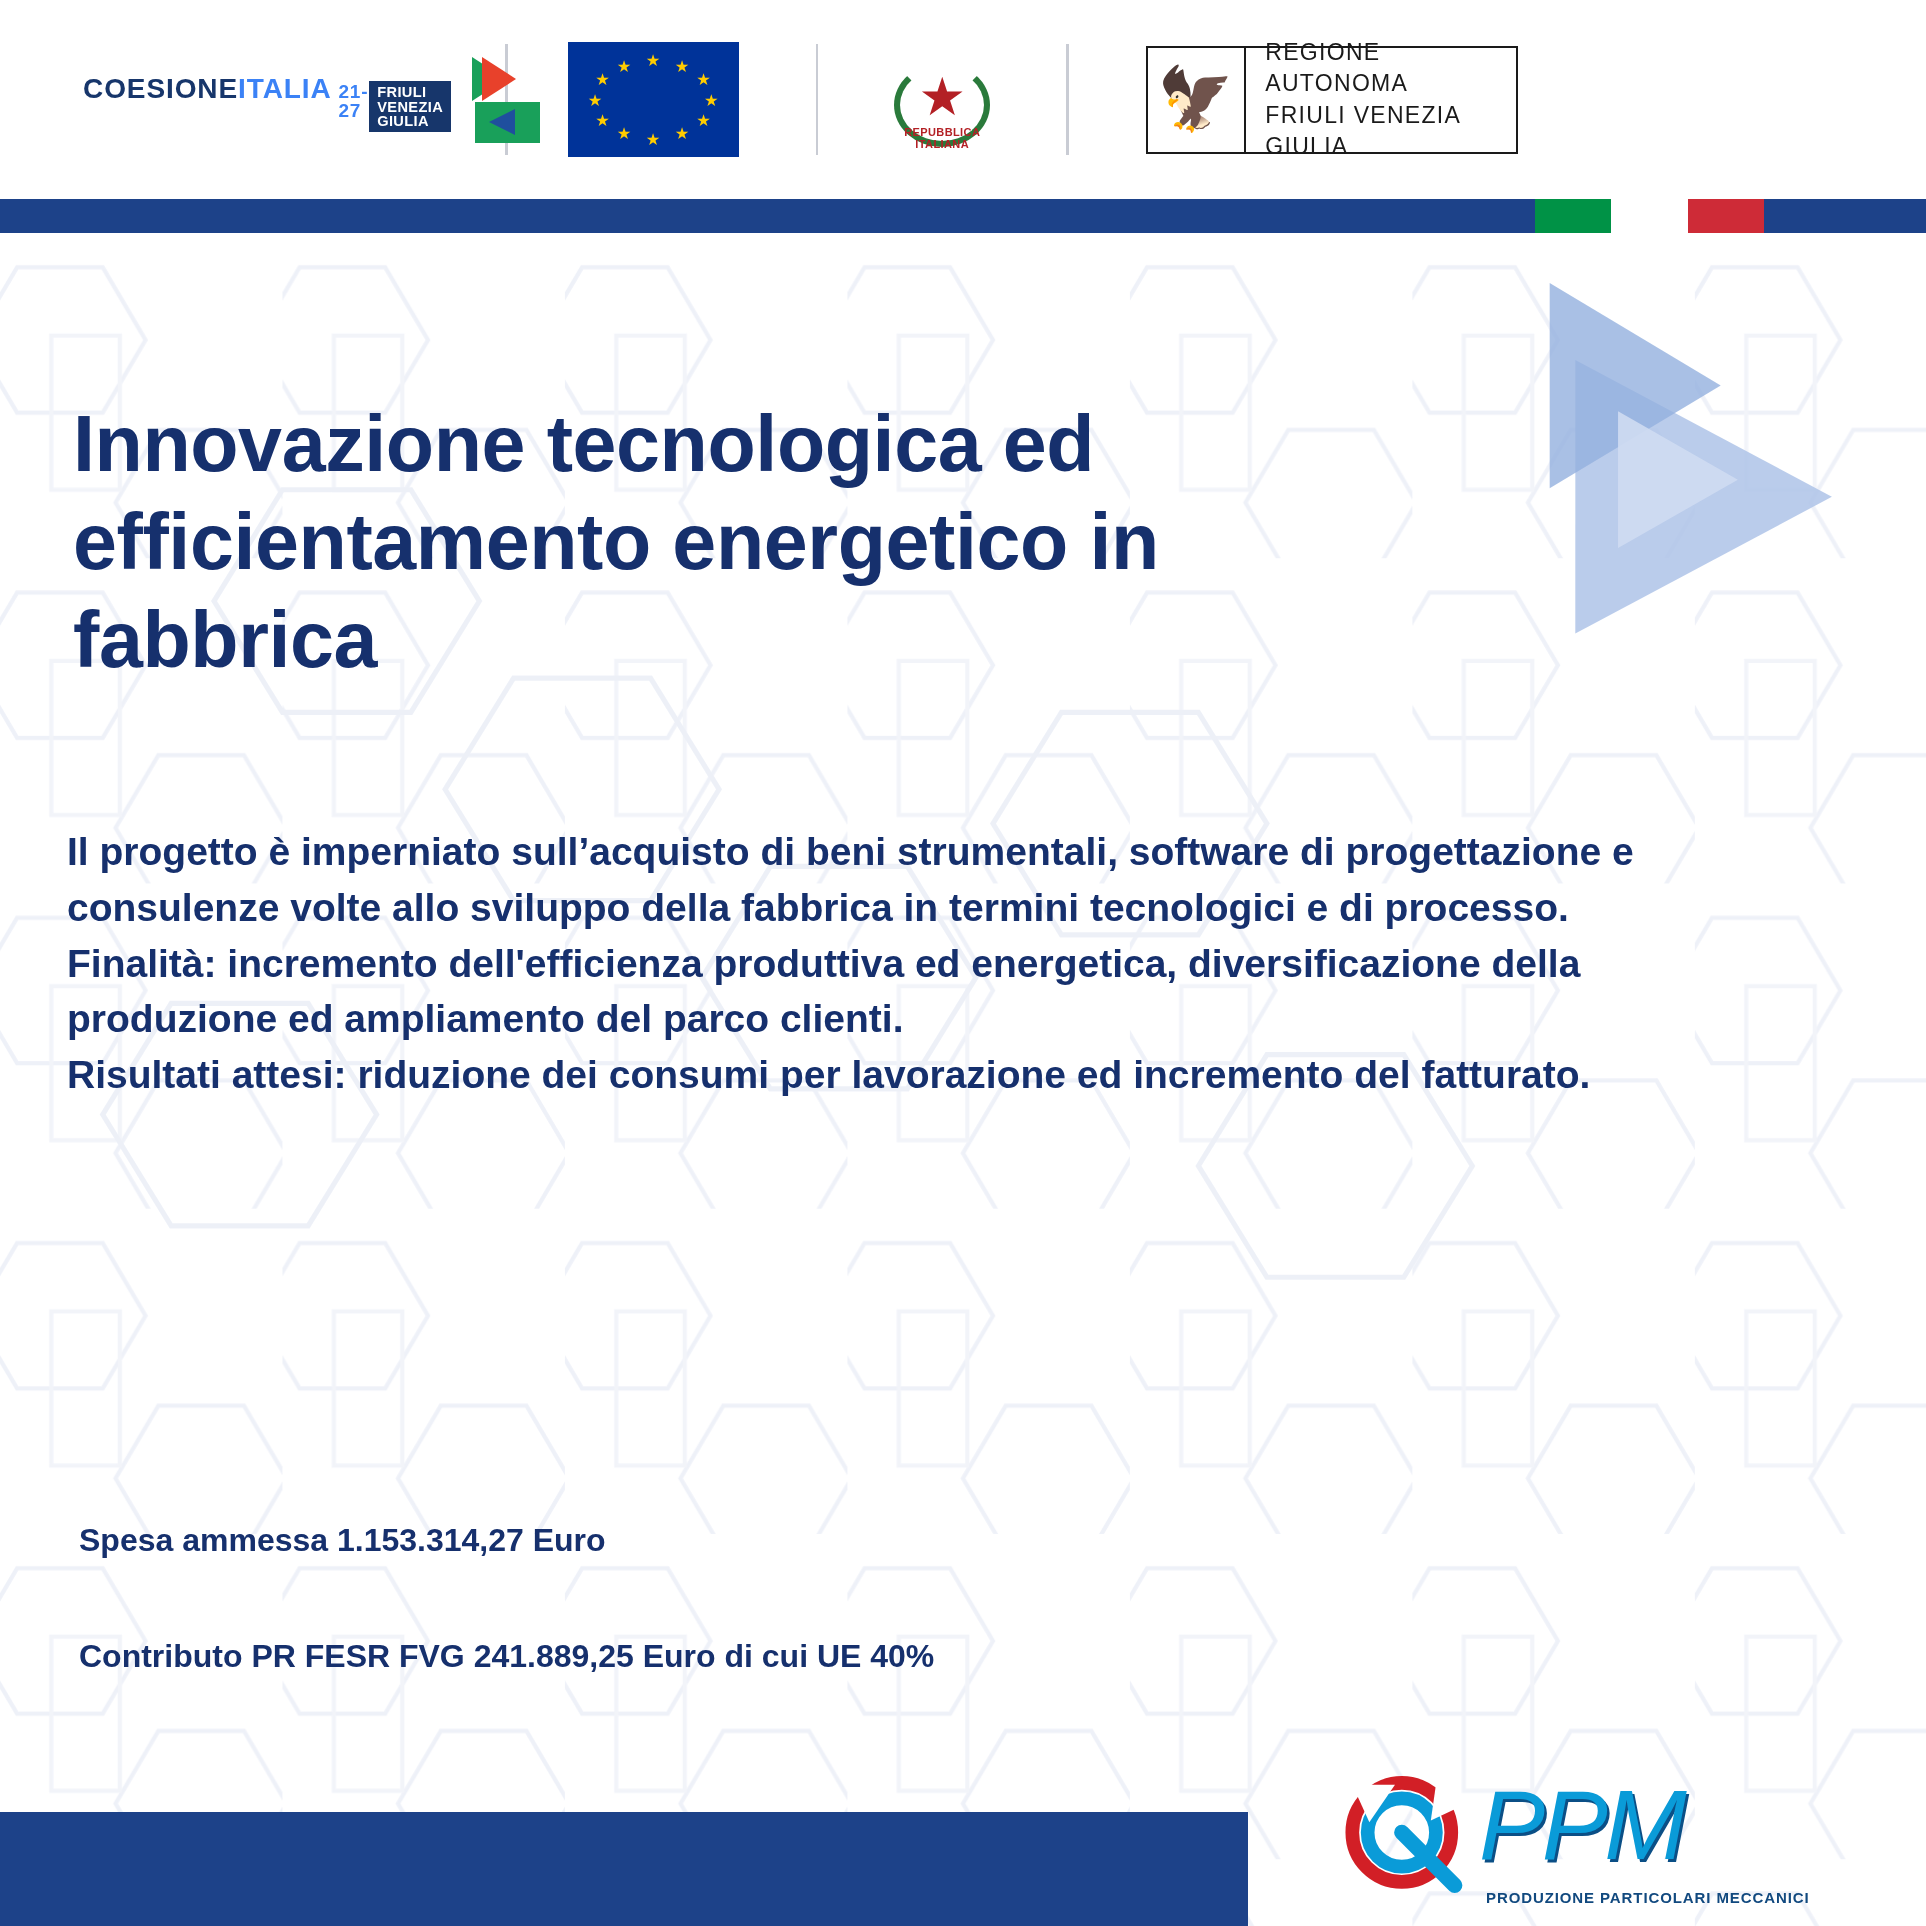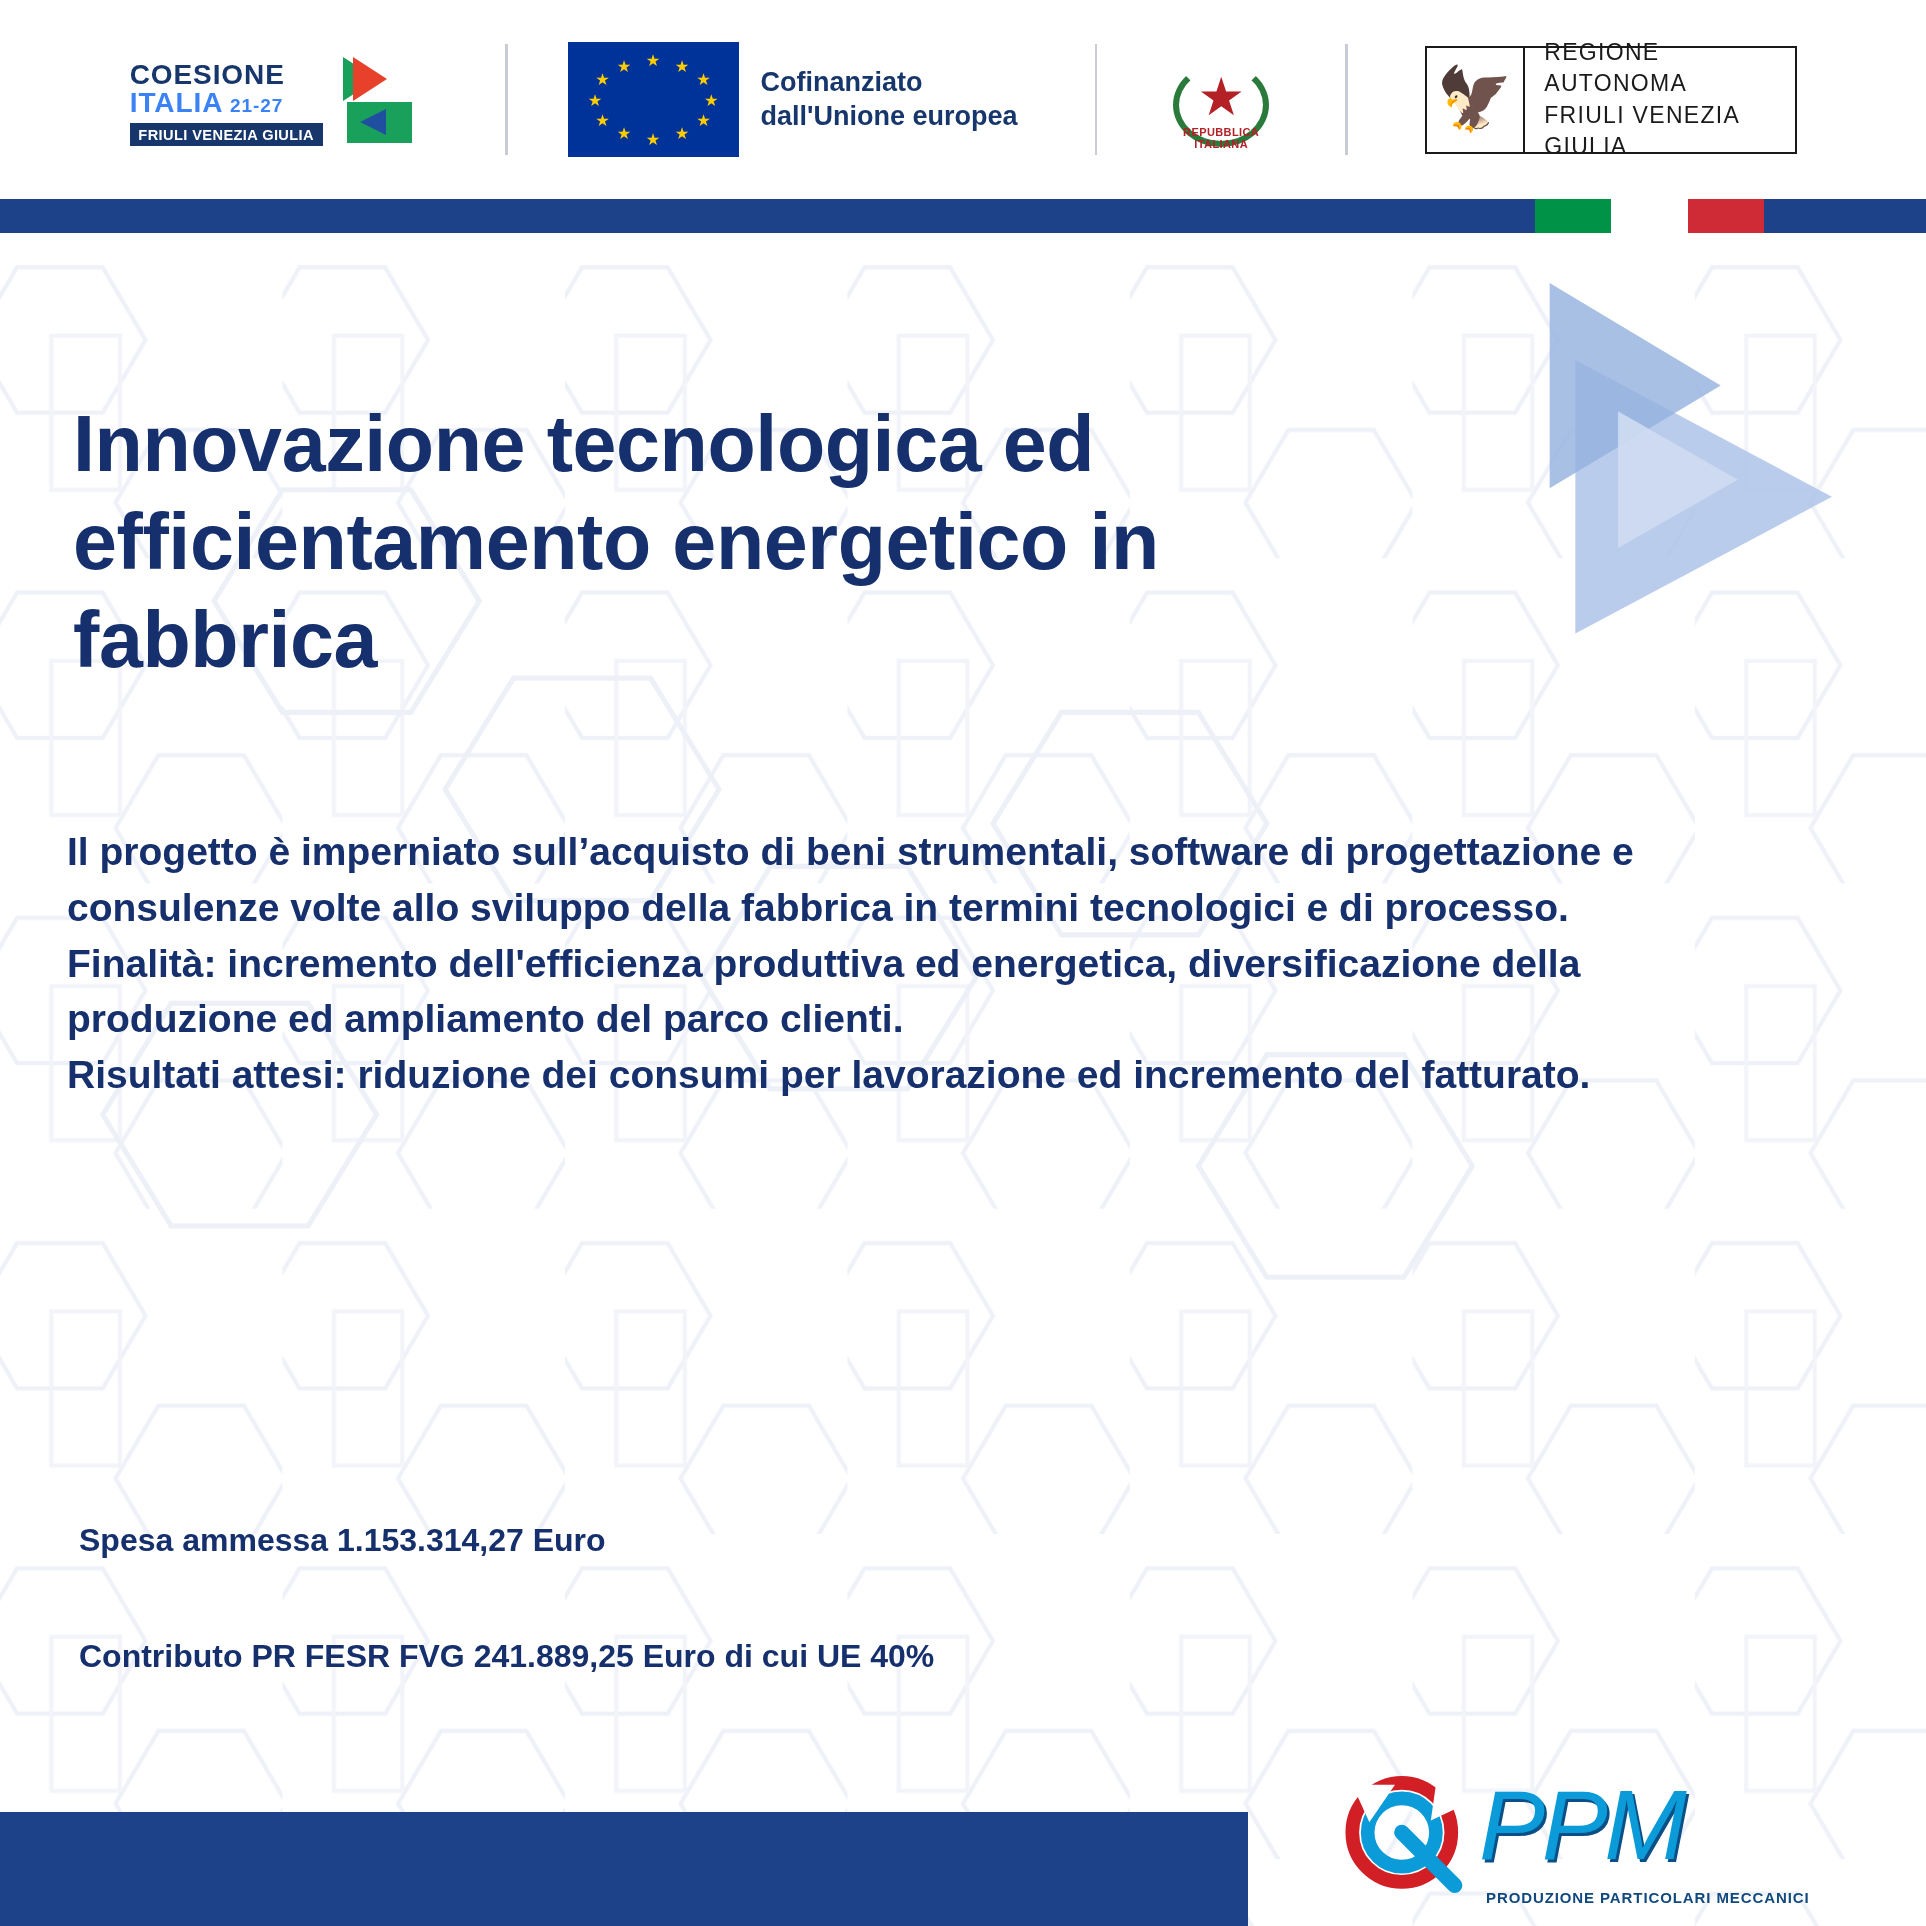--- a/index.html
+++ b/index.html
@@ -40,21 +40,21 @@
   
   .coesione {
     width: 342px;
     margin-left: 103px;
     display: flex;
     align-items: center;
     gap: 13.7px;
   }
   .coesione-text {
     display: flex;
-    flex-direction: column;
+    flex-direction: row;
     align-items: flex-start;
     line-height: 1;
     margin-top: 8px;
   }
   .coesione-l1 {
     font-size: 28px;
     font-weight: bold;
     color: #17366b;
     letter-spacing: 0.9px;
   }
@@ -389,24 +389,20 @@
         <span class="eu-star" style="left:84%;  top:50%;">★</span>
         <span class="eu-star" style="left:79.5%;top:68%;">★</span>
         <span class="eu-star" style="left:67%;  top:79.5%;">★</span>
         <span class="eu-star" style="left:50%;  top:84%;">★</span>
         <span class="eu-star" style="left:33%;  top:79.5%;">★</span>
         <span class="eu-star" style="left:20.5%;top:68%;">★</span>
         <span class="eu-star" style="left:16%;  top:50%;">★</span>
         <span class="eu-star" style="left:20.5%;top:32%;">★</span>
         <span class="eu-star" style="left:33%;  top:20.5%;">★</span>
       </div>
-      <div class="eu-text">
-        <div>Cofinanziato</div>
-        <div>dall'Unione europea</div>
-      </div>
     </div>
 
     <div class="divider" style="margin-left:77px;"></div>
 
     <div class="logo-slot" style="margin-left:77px;">
       <div class="emblem">
         <div class="emblem-wreath"></div>
         <div class="emblem-star">★</div>
         <div class="emblem-arc">REPUBBLICA ITALIANA</div>
       </div>

